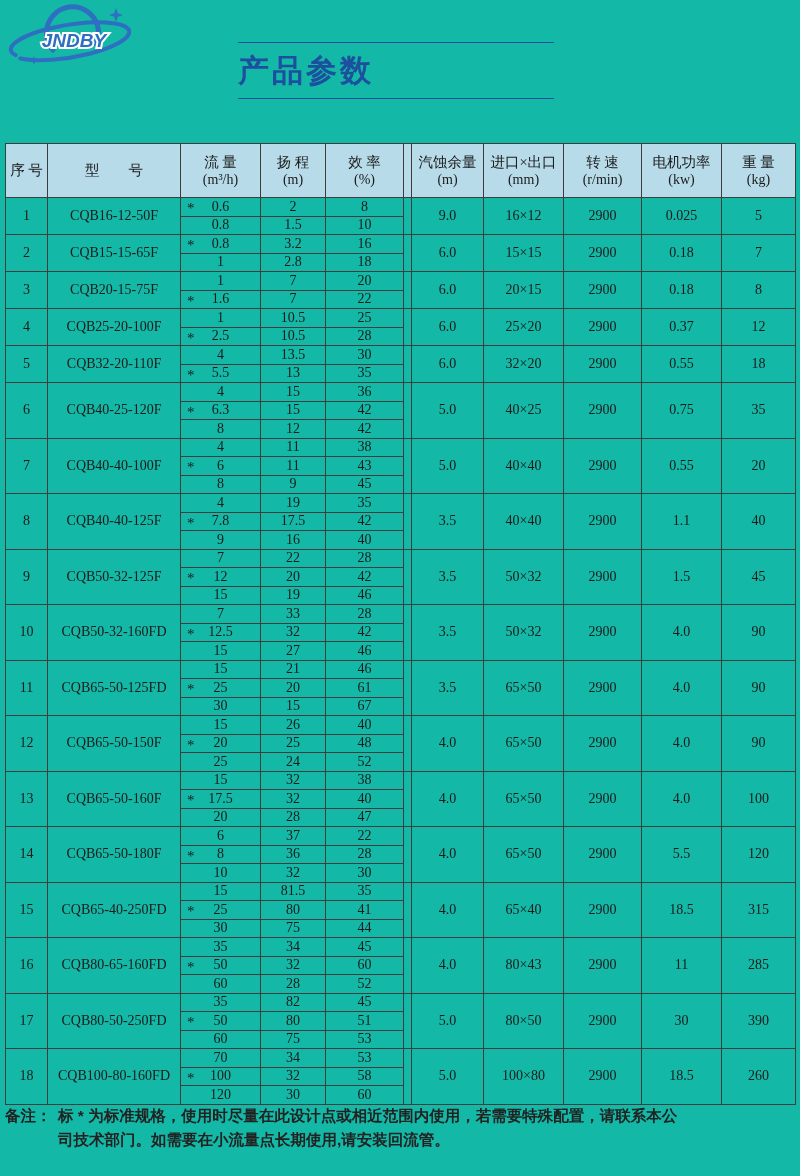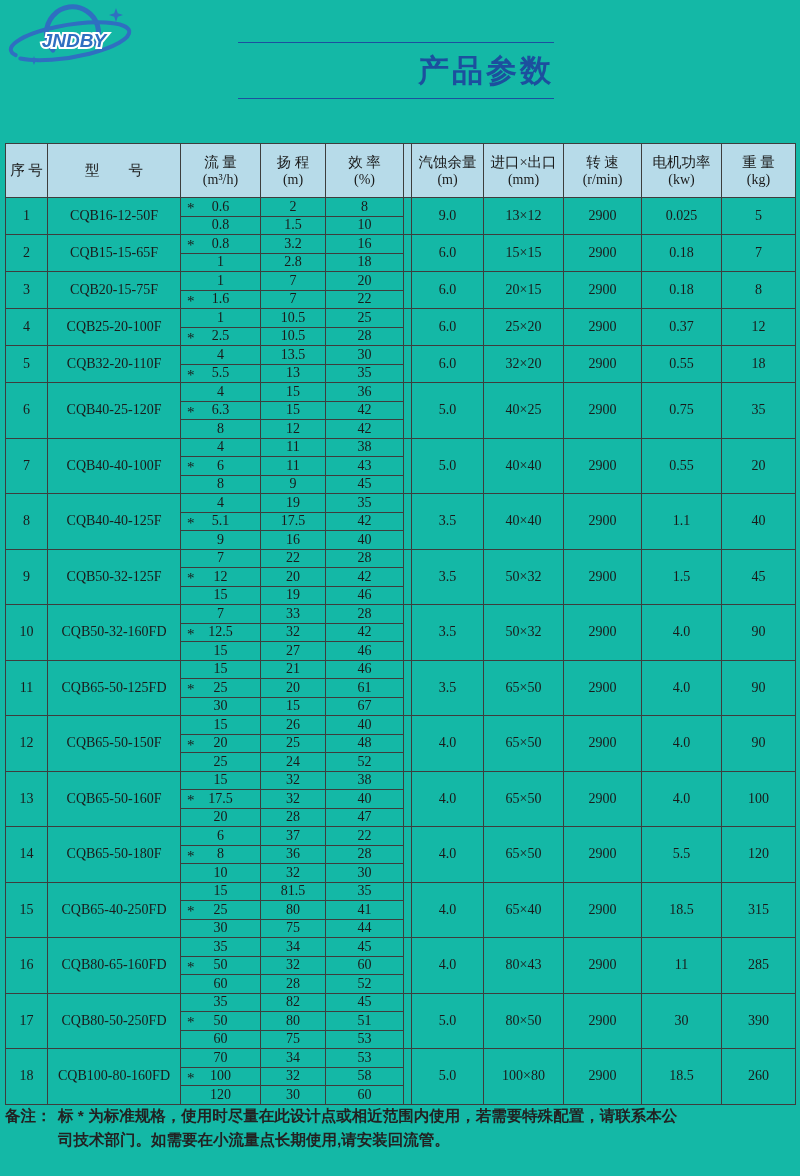--- a/index.html
+++ b/index.html
@@ -4,21 +4,21 @@
 <style>
   * { margin:0; padding:0; box-sizing:border-box; }
   html,body { width:800px; background:#ffffff; }
   body { font-family:"Liberation Serif","DejaVu Serif",serif; color:#1a1a1a; }
   .page { position:relative; width:800px; height:1176px; background:#14b8a6; overflow:hidden; }
 
   
   .logo { position:absolute; left:8px; top:2px; width:132px; height:76px; }
 
   
-  .title-block { position:absolute; left:238px; top:42px; width:316px; text-align:right;
+  .title-block { position:absolute; left:238px; top:42px; width:316px; text-align:left;
                  font-family:Liberation Sans, sans-serif; }
   .title-rule { height:0; border-top:1.5px solid #1c509f; }
   .title-text { font-size:31px; font-weight:bold; color:#1c4f9e; letter-spacing:3px; padding:7px 0 6px 0; }
   .subtitle-text { font-size:17px; font-weight:bold; color:#1c4f9e; letter-spacing:0.5px; padding-top:7px; }
 
   
   .spec-table { position:absolute; left:5px; top:143px; width:790px;
                 border-collapse:collapse; table-layout:fixed;
                 font-family:"Liberation Serif","DejaVu Serif",serif; }
   .spec-table th, .spec-table td { border:1px solid #3d3d3d; text-align:center; vertical-align:middle; padding:0; }
@@ -123,21 +123,21 @@
       </thead>
     <tbody id="spec-body">
         <tr>
           <td class="c-no" rowspan="2">1</td>
           <td class="c-model" rowspan="2">CQB16-12-50F</td>
           <td class="c-flow"><span class="star">*</span><span>0.6</span></td>
           <td class="c-head">2</td>
           <td class="c-eff">8</td>
           <td class="spacer" rowspan="2"></td>
           <td class="c-val" rowspan="2">9.0</td>
-          <td class="c-val" rowspan="2">13×12</td>
+          <td class="c-val" rowspan="2">16×12</td>
           <td class="c-val" rowspan="2">2900</td>
           <td class="c-val" rowspan="2">0.025</td>
           <td class="c-val" rowspan="2">5</td>
         </tr>
         <tr>
           <td class="c-flow"><span>0.8</span></td>
           <td class="c-head">1.5</td>
           <td class="c-eff">10</td>
         </tr>
         <tr>
@@ -265,21 +265,21 @@
           <td class="c-head">19</td>
           <td class="c-eff">35</td>
           <td class="spacer" rowspan="3"></td>
           <td class="c-val" rowspan="3">3.5</td>
           <td class="c-val" rowspan="3">40×40</td>
           <td class="c-val" rowspan="3">2900</td>
           <td class="c-val" rowspan="3">1.1</td>
           <td class="c-val" rowspan="3">40</td>
         </tr>
         <tr>
-          <td class="c-flow"><span class="star">*</span><span>5.1</span></td>
+          <td class="c-flow"><span class="star">*</span><span>7.8</span></td>
           <td class="c-head">17.5</td>
           <td class="c-eff">42</td>
         </tr>
         <tr>
           <td class="c-flow"><span>9</span></td>
           <td class="c-head">16</td>
           <td class="c-eff">40</td>
         </tr>
         <tr>
           <td class="c-no" rowspan="3">9</td>

